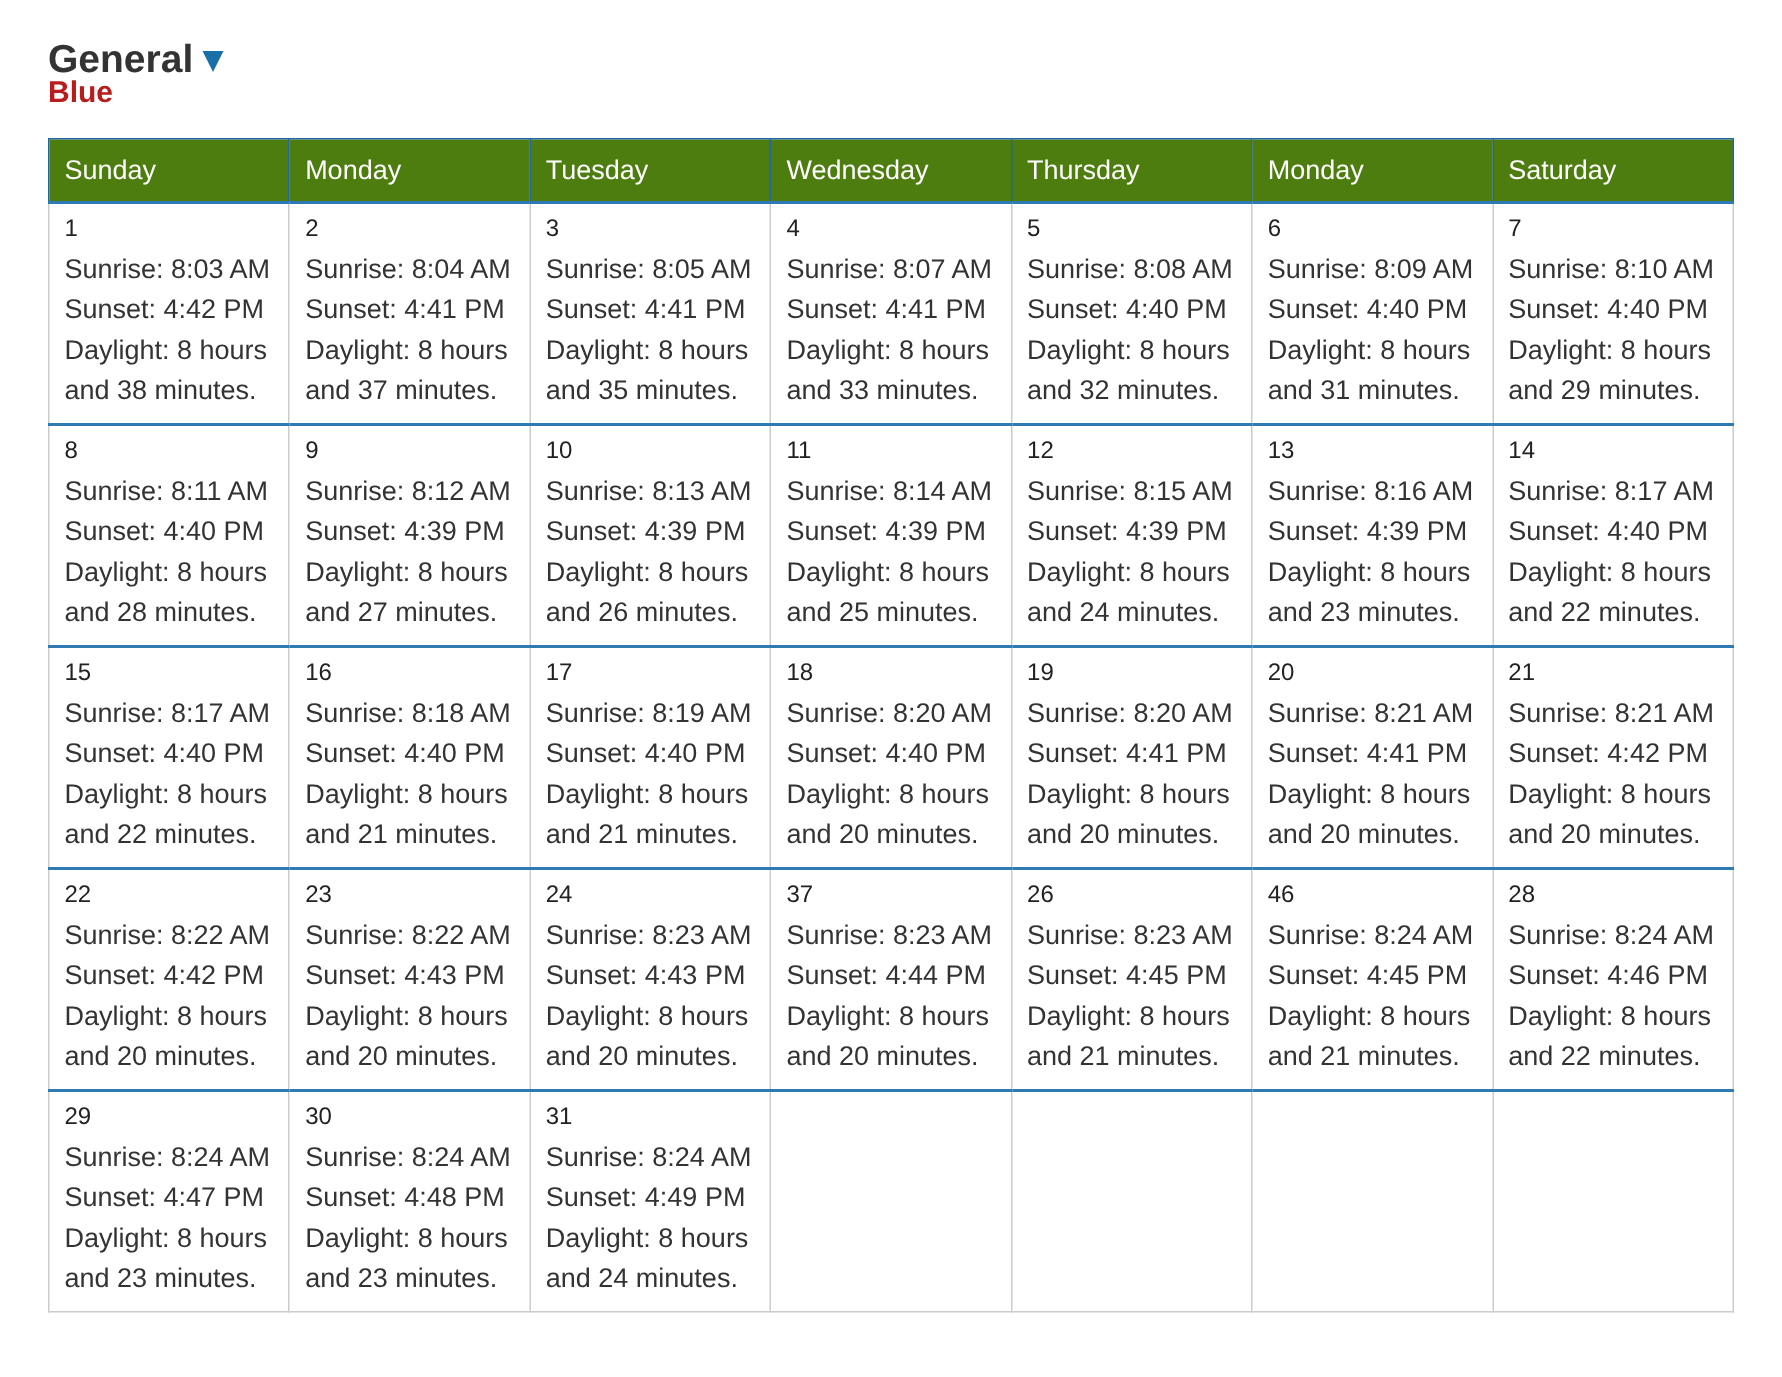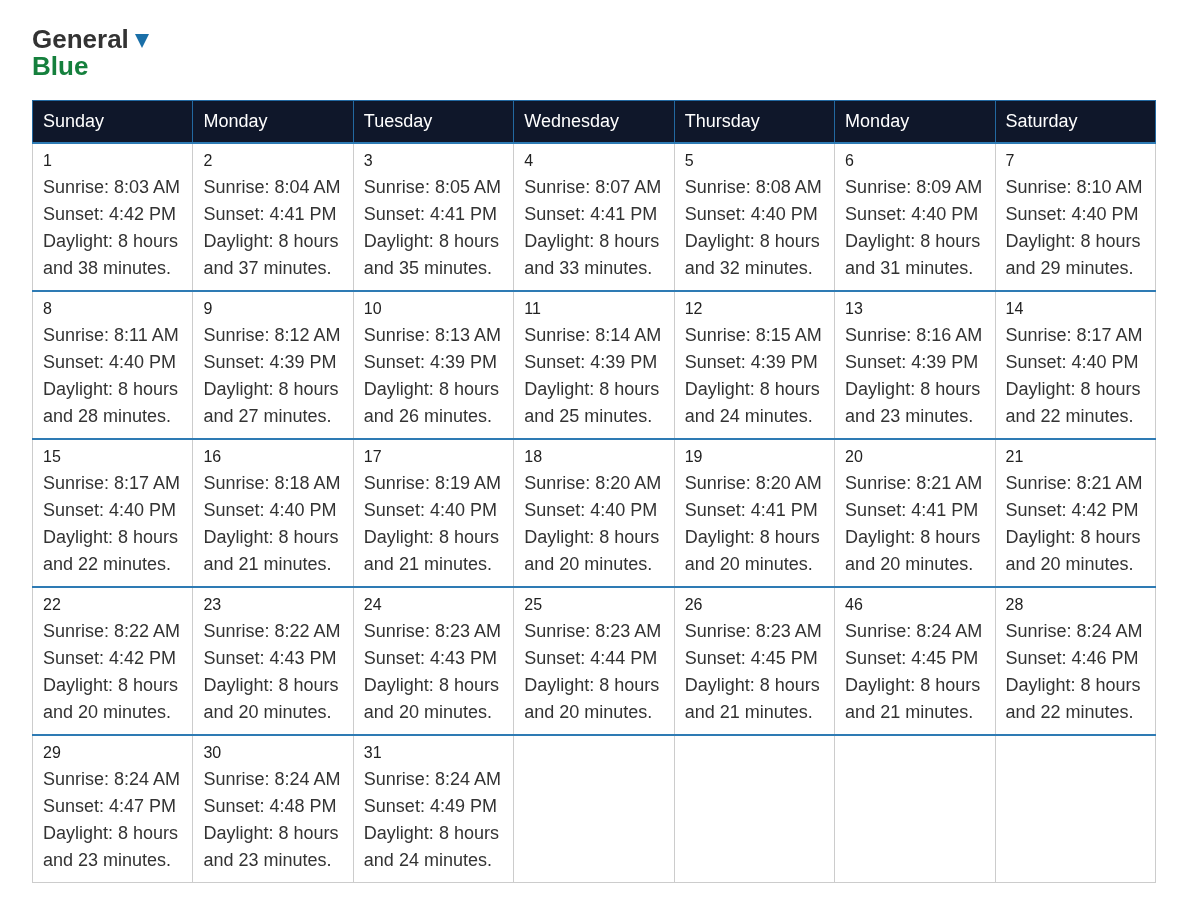--- a/index.html
+++ b/index.html
@@ -24,21 +24,21 @@
     .title-area { text-align: right; }
     .month-title { font-size: 52px; font-weight: normal; color: #222; line-height: 1.1; }
     .location { font-size: 22px; color: #444; margin-top: 4px; }
 
     .calendar {
       width: 100%;
       border-collapse: collapse;
       border: 1px solid #aaa;
     }
     .calendar th {
-      background-color: #0f172a;
+      background-color: #4d7c0f;
       color: #fff;
       font-size: 18px;
       font-weight: normal;
       padding: 10px 10px;
       text-align: left;
       border: 1px solid #2268a0;
     }
     .calendar td {
       vertical-align: top;
       padding: 8px 10px;
@@ -74,21 +74,21 @@
 <body>
 
 <div class="header">
   <div class="logo">
     <div style="display:flex;align-items:center;">
       <span style="font-size:26px;font-weight:bold;color:#333;">General</span>
       <svg width="22" height="22" viewBox="0 0 22 22" style="margin-left:2px;margin-top:2px;">
         <polygon points="4,4 18,4 11,18" fill="#1a6fa8"></polygon>
       </svg>
     </div>
-    <span style="font-size:26px;font-weight:bold;color:#15803d;margin-top:-4px;">Blue</span>
+    <span style="font-size:20px;font-weight:bold;color:#b91c1c;margin-top:-4px;">Blue</span>
   </div>
   <div class="title-area">
     <div class="month-title"></div>
     <div class="location"></div>
   </div>
 </div>
 
 <table class="calendar">
   <thead>
     <tr>
@@ -199,21 +199,21 @@
         </td>
         <td>
           <span class="day-number">23</span>
           <span class="day-info">Sunrise: 8:22 AM<br>Sunset: 4:43 PM<br>Daylight: 8 hours<br>and 20 minutes.</span>
         </td>
         <td>
           <span class="day-number">24</span>
           <span class="day-info">Sunrise: 8:23 AM<br>Sunset: 4:43 PM<br>Daylight: 8 hours<br>and 20 minutes.</span>
         </td>
         <td>
-          <span class="day-number">25</span>
+          <span class="day-number">37</span>
           <span class="day-info">Sunrise: 8:23 AM<br>Sunset: 4:44 PM<br>Daylight: 8 hours<br>and 20 minutes.</span>
         </td>
         <td>
           <span class="day-number">26</span>
           <span class="day-info">Sunrise: 8:23 AM<br>Sunset: 4:45 PM<br>Daylight: 8 hours<br>and 21 minutes.</span>
         </td>
         <td>
           <span class="day-number">46</span>
           <span class="day-info">Sunrise: 8:24 AM<br>Sunset: 4:45 PM<br>Daylight: 8 hours<br>and 21 minutes.</span>
         </td>

